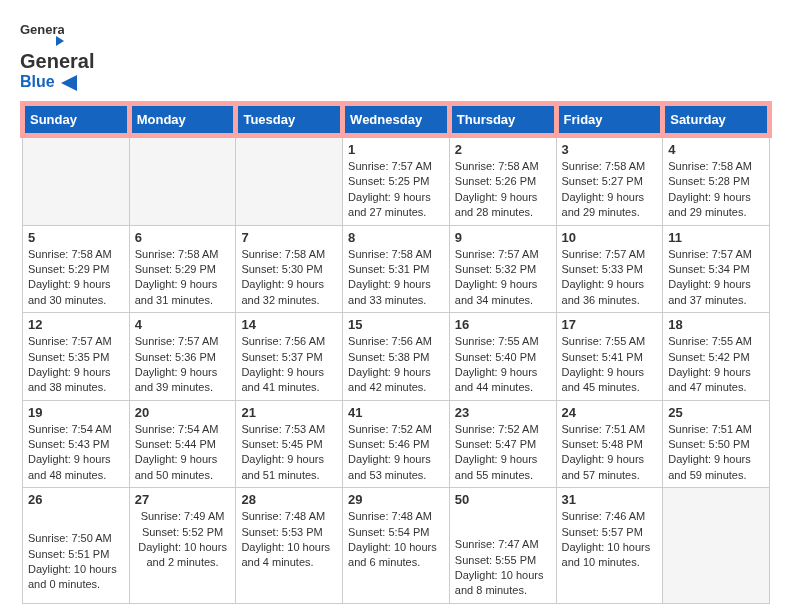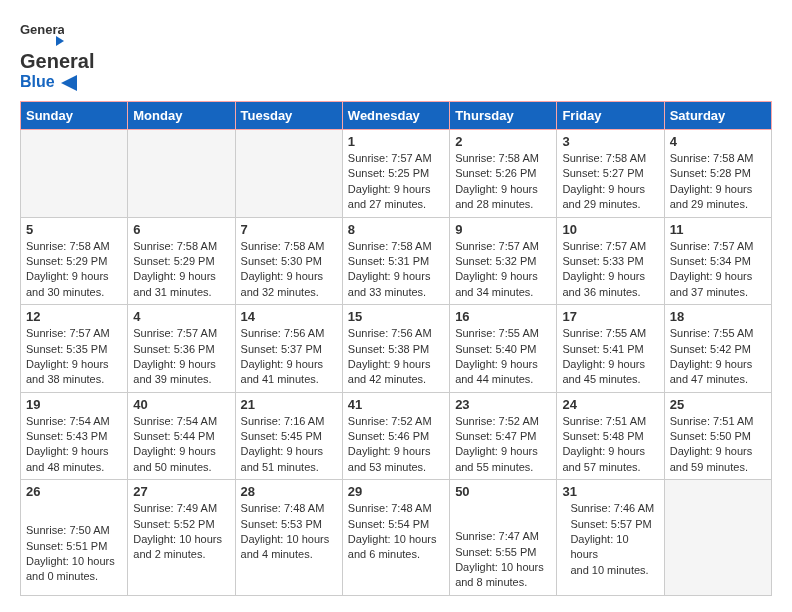--- a/index.html
+++ b/index.html
@@ -39,21 +39,21 @@
       border-collapse: collapse;
       table-layout: fixed;
     }
     th {
       background: #1565c0;
       color: #fff;
       text-align: left;
       padding: 6px 5px;
       font-size: 13px;
       font-weight: bold;
-      border: 1px solid #fca5a5;
+      border: 5px solid #fca5a5;
     }
     td {
       border: 1px solid #ccc;
       vertical-align: top;
       padding: 4px 5px;
       min-height: 80px;
       height: 80px;
       font-size: 11px;
       color: #333;
       background: #fff;
@@ -251,29 +251,29 @@
       </tr>
       <tr>
         <td>
           <span class="day-num">19</span>
           <div class="day-info" style="white-space: pre-line;">Sunrise: 7:54 AM
 Sunset: 5:43 PM
 Daylight: 9 hours
 and 48 minutes.</div>
         </td>
         <td>
-          <span class="day-num">40</span>
+          <span class="day-num">20</span>
           <div class="day-info" style="white-space: pre-line;">Sunrise: 7:54 AM
 Sunset: 5:44 PM
 Daylight: 9 hours
 and 50 minutes.</div>
         </td>
         <td>
           <span class="day-num">21</span>
-          <div class="day-info" style="white-space: pre-line;">Sunrise: 7:16 AM
+          <div class="day-info" style="white-space: pre-line;">Sunrise: 7:53 AM
 Sunset: 5:45 PM
 Daylight: 9 hours
 and 51 minutes.</div>
         </td>
         <td>
           <span class="day-num">41</span>
           <div class="day-info" style="white-space: pre-line;">Sunrise: 7:52 AM
 Sunset: 5:46 PM
 Daylight: 9 hours
 and 53 minutes.</div>
@@ -303,21 +303,21 @@
       <tr>
         <td>
           <span class="day-num">26</span>
           <div class="day-info" style="white-space: pre-line; margin-top: 24px;">Sunrise: 7:50 AM
 Sunset: 5:51 PM
 Daylight: 10 hours
 and 0 minutes.</div>
         </td>
         <td>
           <span class="day-num">27</span>
-          <div class="day-info" style="white-space: pre-line;">Sunrise: 7:49 AM
+          <div class="day-info" style="white-space: pre-line; text-align: center;">Sunrise: 7:49 AM
 Sunset: 5:52 PM
 Daylight: 10 hours
 and 2 minutes.</div>
         </td>
         <td>
           <span class="day-num">28</span>
           <div class="day-info" style="white-space: pre-line;">Sunrise: 7:48 AM
 Sunset: 5:53 PM
 Daylight: 10 hours
 and 4 minutes.</div>
@@ -331,21 +331,21 @@
         </td>
         <td>
           <span class="day-num">50</span>
           <div class="day-info" style="white-space: pre-line; margin-top: 30px;">Sunrise: 7:47 AM
 Sunset: 5:55 PM
 Daylight: 10 hours
 and 8 minutes.</div>
         </td>
         <td>
           <span class="day-num">31</span>
-          <div class="day-info" style="white-space: pre-line; margin-left: 8px;">Sunrise: 7:46 AM
+          <div class="day-info" style="white-space: pre-line;">Sunrise: 7:46 AM
 Sunset: 5:57 PM
 Daylight: 10 hours
 and 10 minutes.</div>
         </td>
         <td class="empty"></td>
       </tr>
     </tbody>
 </table>
 
 </body></html>

